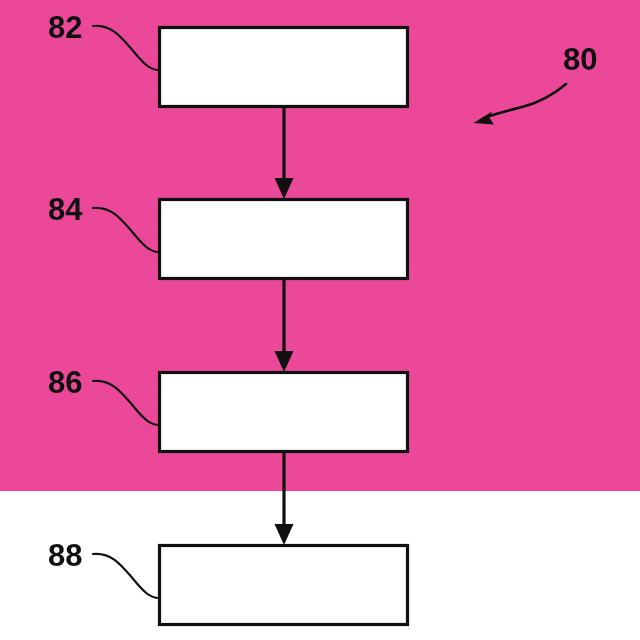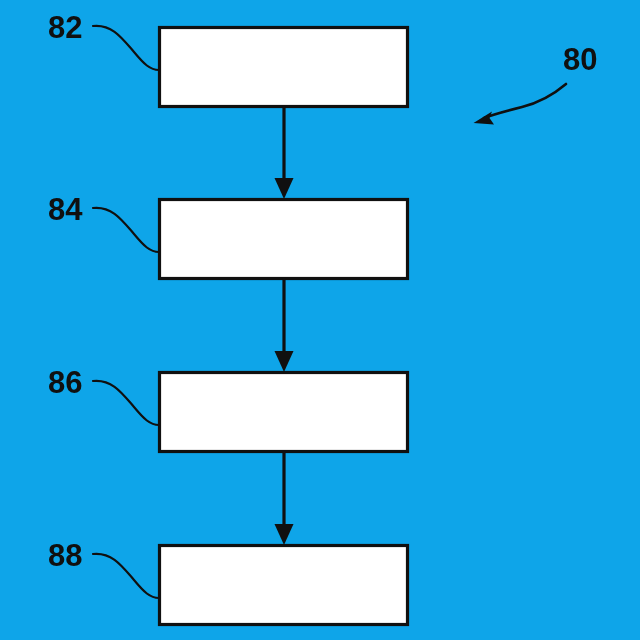--- a/index.html
+++ b/index.html
@@ -9,22 +9,22 @@
   }
   body {
     width: 640px;
     height: 640px;
     overflow: hidden;
     font-family: "Liberation Sans", sans-serif;
   }
   #figure-root {
     position: relative;
     width: 640px;
-    height: 640px;
-    background: #0ea5e9;
+    height: 491px;
+    background: #ec4899;
   }
   #figure-svg {
     position: absolute;
     top: 0;
     left: 0;
     width: 640px;
     height: 640px;
     display: block;
   }
   .ref-numeral {

